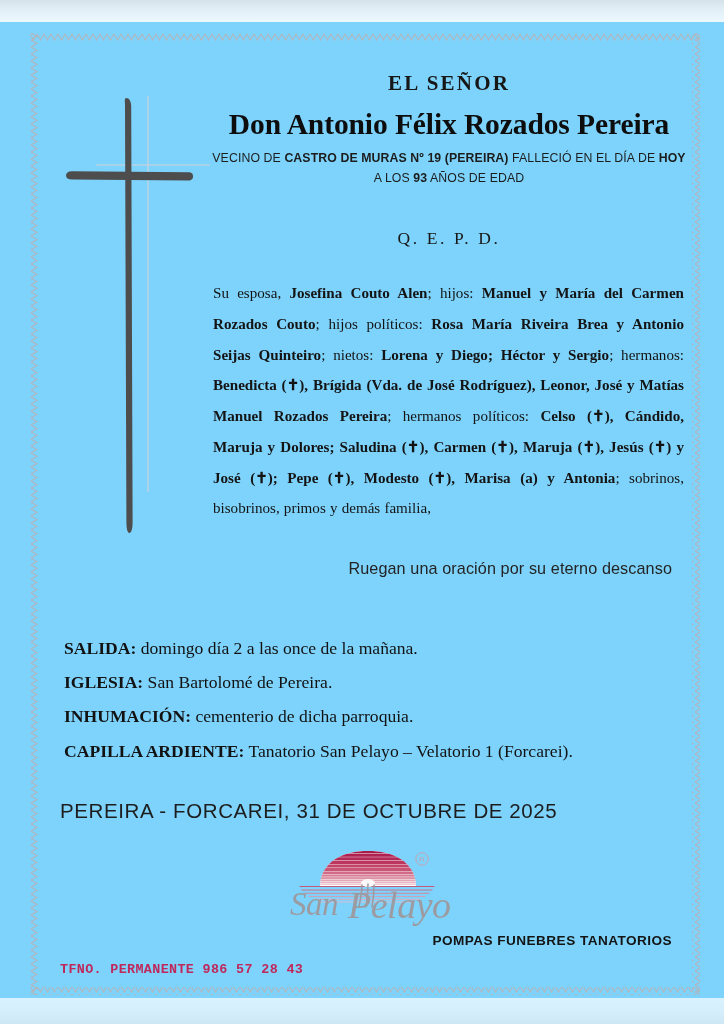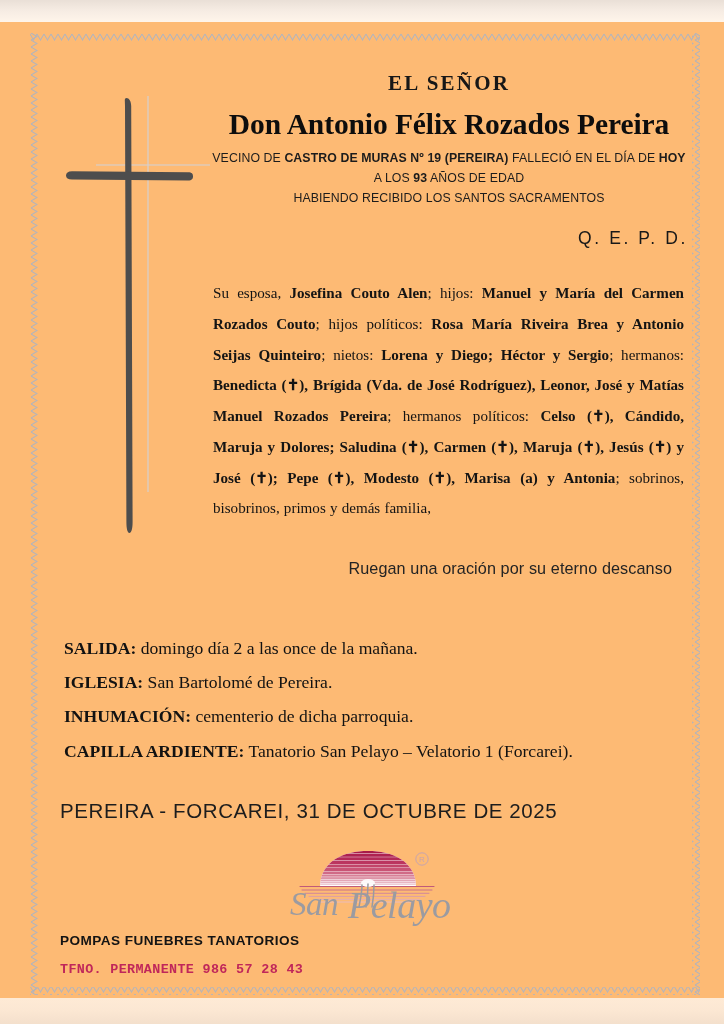--- a/index.html
+++ b/index.html
@@ -13,21 +13,21 @@
     position: relative;
     overflow: hidden;
     font-family: "Liberation Serif", serif;
     color: #1a1a1a;
   }
 
   
   #page {
     position: absolute;
     inset: 0;
-    background: #fdba74;
+    background: #7dd3fc;
   }
   .scan-shadow-top {
     position: absolute;
     left: 0; right: 0; top: 0;
     height: 22px;
     background: linear-gradient(180deg, #e6e6e8 0%, #f4f4f6 45%, #ffffff 100%);
     opacity: .85;
   }
   .scan-shadow-bot {
     position: absolute;
@@ -99,22 +99,22 @@
     line-height: 1.62;
   }
   .sub-line.first { margin-top: 9px; }
   .sub-line b { font-weight: 700; }
 
   .qepd {
     position: absolute;
     left: 210px;
     top: 228px;
     width: 478px;
-    text-align: right;
-    font-family: Liberation Sans, sans-serif;
+    text-align: center;
+    font-family: Liberation Serif, serif;
     font-size: 17.5px;
     letter-spacing: 2.6px;
     color: #181818;
   }
 
   
   .family {
     position: absolute;
     left: 213px;
     top: 278px;
@@ -182,21 +182,21 @@
     width: 175px;
     height: 78px;
   }
   #logo svg { display: block; width: 100%; height: 100%; }
 
   .brand-sub {
     position: absolute;
     left: 60px;
     top: 933px;
     width: 612px;
-    text-align: left;
+    text-align: right;
     font-family: "Liberation Sans", sans-serif;
     font-weight: 700;
     font-size: 13.6px;
     letter-spacing: .45px;
     color: #141414;
   }
   .brand-phone {
     position: absolute;
     left: 60px;
     top: 962px;
@@ -251,21 +251,20 @@
 
     <div class="head-block">
       <div class="elsenor">EL SEÑOR</div>
       <div class="deceased-name">Don Antonio Félix Rozados Pereira</div>
       <div class="sub-line first">
         <span>VECINO DE </span><b>CASTRO DE MURAS Nº 19 (PEREIRA)</b><span> FALLECIÓ EN EL DÍA DE </span><b>HOY</b>
       </div>
       <div class="sub-line">
         <span>A LOS </span><b>93</b><span> AÑOS DE EDAD</span>
       </div>
-      <div class="sub-line">HABIENDO RECIBIDO LOS SANTOS SACRAMENTOS</div>
     </div>
 
     <div class="qepd">Q. E. P. D.</div>
 
     <div class="family"><span>Su esposa, </span><b>Josefina Couto Alen</b><span>; hijos: </span><b>Manuel y María del Carmen Rozados Couto</b><span>; hijos políticos: </span><b>Rosa María Riveira Brea y Antonio Seijas Quinteiro</b><span>; nietos: </span><b>Lorena y Diego; Héctor y Sergio</b><span>; hermanos: </span><b>Benedicta (✝), Brígida (Vda. de José Rodríguez), Leonor, José y Matías Manuel Rozados Pereira</b><span>; hermanos políticos: </span><b>Celso (✝), Cándido, Maruja y Dolores; Saludina (✝), Carmen (✝), Maruja (✝), Jesús (✝) y José (✝); Pepe (✝), Modesto (✝), Marisa (a) y Antonia</b><span>; sobrinos, bisobrinos, primos y demás familia,</span></div>
 
     <div class="prayer">Ruegan una oración por su eterno descanso</div>
 
     <div class="arrangements">
         <div class="arr-row"><span class="lbl">SALIDA:</span><span> domingo día 2 a las once de la mañana.</span></div>

